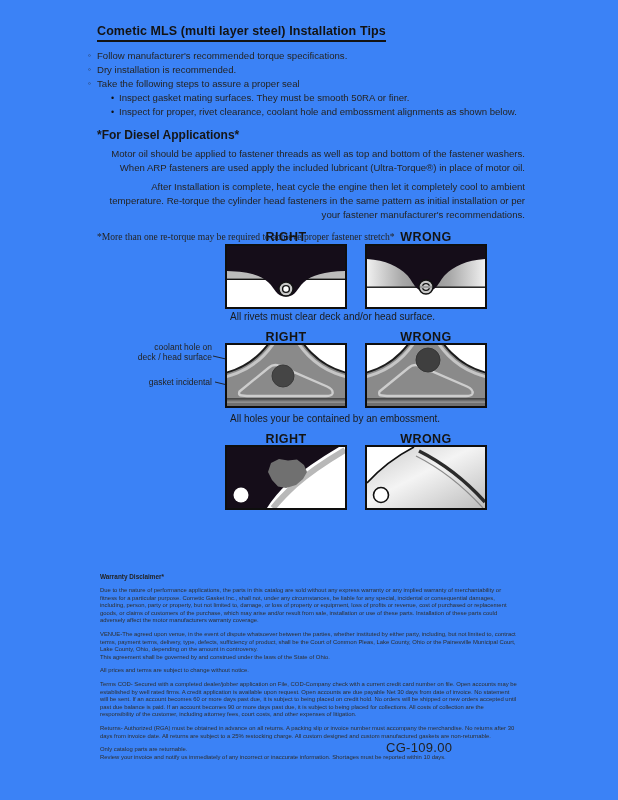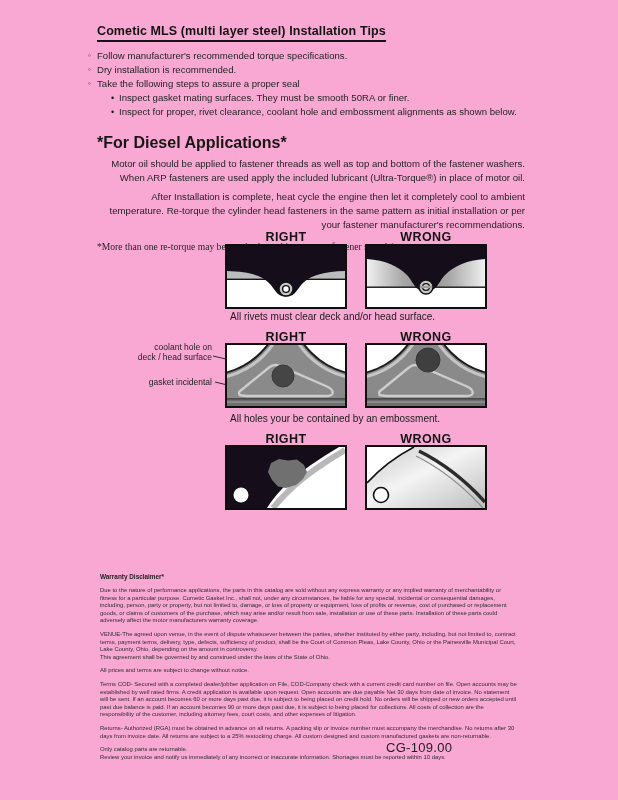--- a/index.html
+++ b/index.html
@@ -1,28 +1,28 @@
 <!DOCTYPE html>
 <html><head>
 <meta charset="utf-8">
 <style>
   html,body{margin:0;padding:0;background:#e9e9e9;}
-  .page{position:relative;width:618px;height:800px;background:#f9a8d4;margin:0 auto;
+  .page{position:relative;width:618px;height:800px;background:#3b82f6;margin:0 auto;
         font-family:"Liberation Sans", sans-serif;color:#1e1e1e;overflow:hidden;}
 
   
   .content{position:absolute;left:97px;top:21px;width:432px;}
   .title{display:inline-block;font-size:12.5px;font-weight:bold;letter-spacing:.1px;
          color:#131313;border-bottom:2px solid #131313;padding-bottom:2px;margin:0 0 5px 0;}
   .bullets{margin-left:-9px;margin-top:2px;}
   .b-item,.b-sub{display:flex;font-size:9.6px;line-height:14px;color:#242424;}
   .b-sub{margin-left:23px;}
   .m1{width:9px;font-size:8px;line-height:14px;color:#242424;flex:none;}
   .m2{width:8px;font-size:9px;line-height:14px;color:#111;flex:none;}
-  .diesel-h{font-size:16px;font-weight:bold;color:#161616;margin-top:15px;}
+  .diesel-h{font-size:12px;font-weight:bold;color:#161616;margin-top:9px;}
   .para{font-size:9.6px;line-height:14px;color:#242424;width:428px;margin-top:5px;text-align:right;}
   .note{font-size:9.6px;line-height:14px;color:#242424;margin-top:8px;font-family:Liberation Serif, serif;}
 
   
   .diagrams{position:absolute;left:0;top:230px;width:618px;height:320px;}
   .dlabel{position:absolute;width:122px;text-align:center;font-size:12.5px;font-weight:bold;
           letter-spacing:.4px;color:#141414;}
   .dbox{position:absolute;width:122px;height:65px;border:2px solid #0e0e0e;box-sizing:border-box;
         background:#fff;}
   .dbox svg{display:block;}

